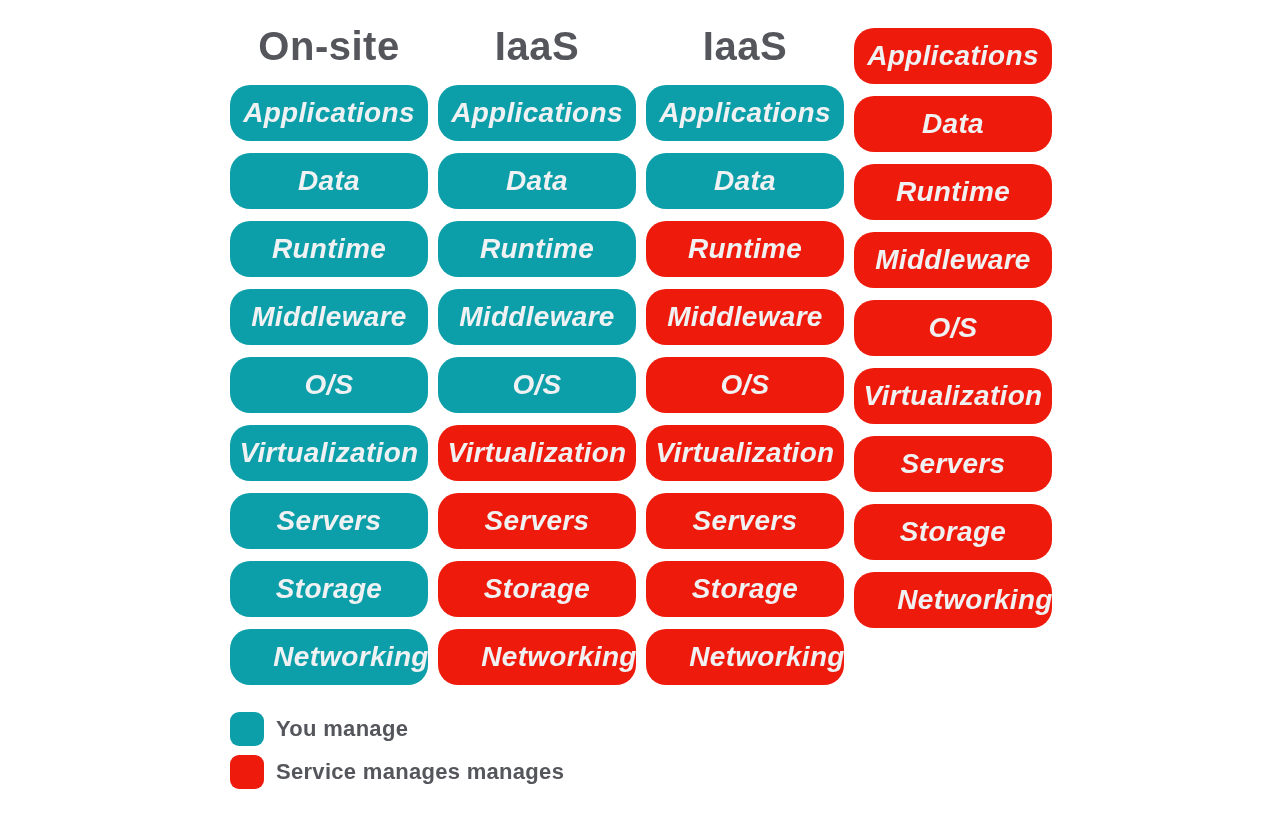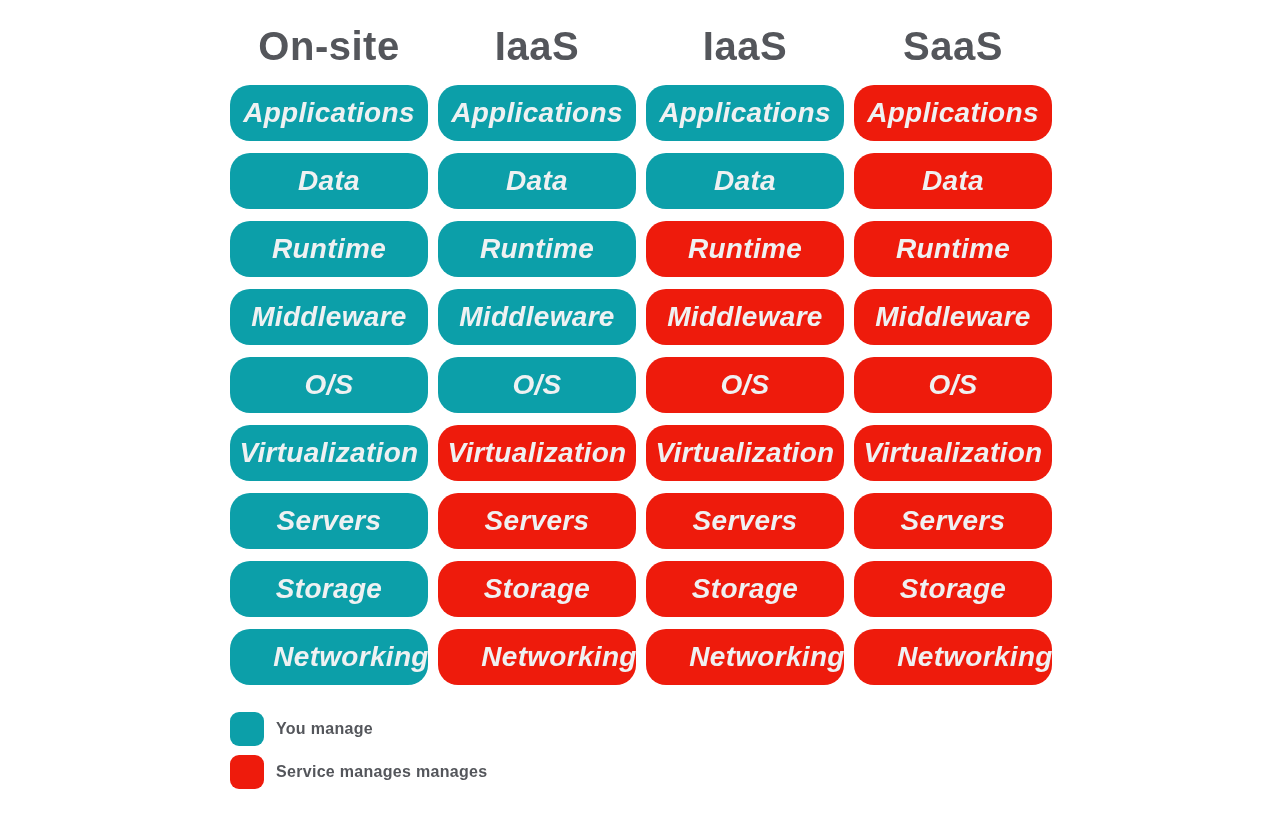--- a/index.html
+++ b/index.html
@@ -71,21 +71,21 @@
   .swatch {
     width: 34px;
     height: 34px;
     border-radius: 9px;
     flex: 0 0 auto;
   }
   .swatch.teal { background: var(--teal, #0c9fa9); }
   .swatch.red  { background: var(--red,  #ee1b0c); }
   .legend-label {
     margin-left: 12px;
-    font-size: 16px;
+    font-size: 22px;
     font-weight: bold;
     color: var(--header-text, #54565b);
     letter-spacing: 0.3px;
   }
 </style>
 </head>
 <body style="background: rgb(255, 255, 255);">
 
 <div class="canvas">
   <div class="board" id="board">
@@ -119,21 +119,20 @@
         <div class="pill teal">Data</div>
         <div class="pill red">Runtime</div>
         <div class="pill red">Middleware</div>
         <div class="pill red">O/S</div>
         <div class="pill red">Virtualization</div>
         <div class="pill red">Servers</div>
         <div class="pill red">Storage</div>
         <div class="pill red">Networking</div>
       </div>
       <div class="column">
-        <div class="col-header">SaaS</div>
         <div class="pill red">Applications</div>
         <div class="pill red">Data</div>
         <div class="pill red">Runtime</div>
         <div class="pill red">Middleware</div>
         <div class="pill red">O/S</div>
         <div class="pill red">Virtualization</div>
         <div class="pill red">Servers</div>
         <div class="pill red">Storage</div>
         <div class="pill red">Networking</div>
       </div>

